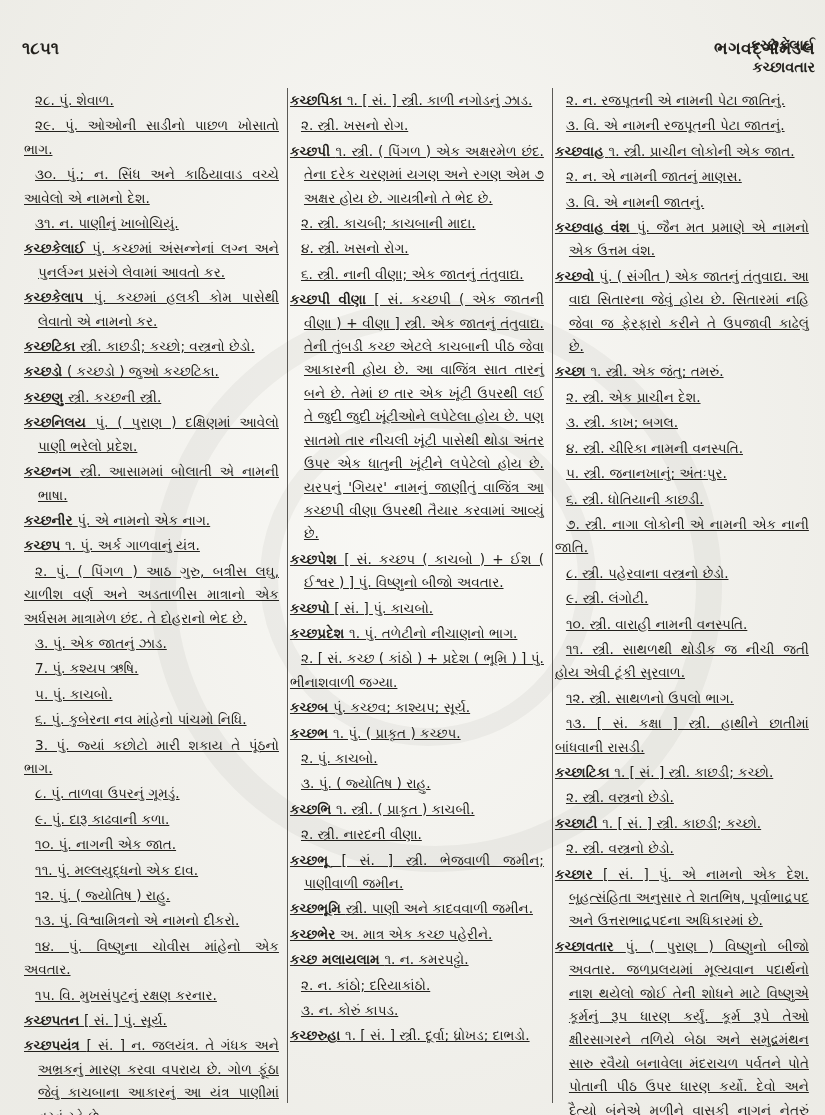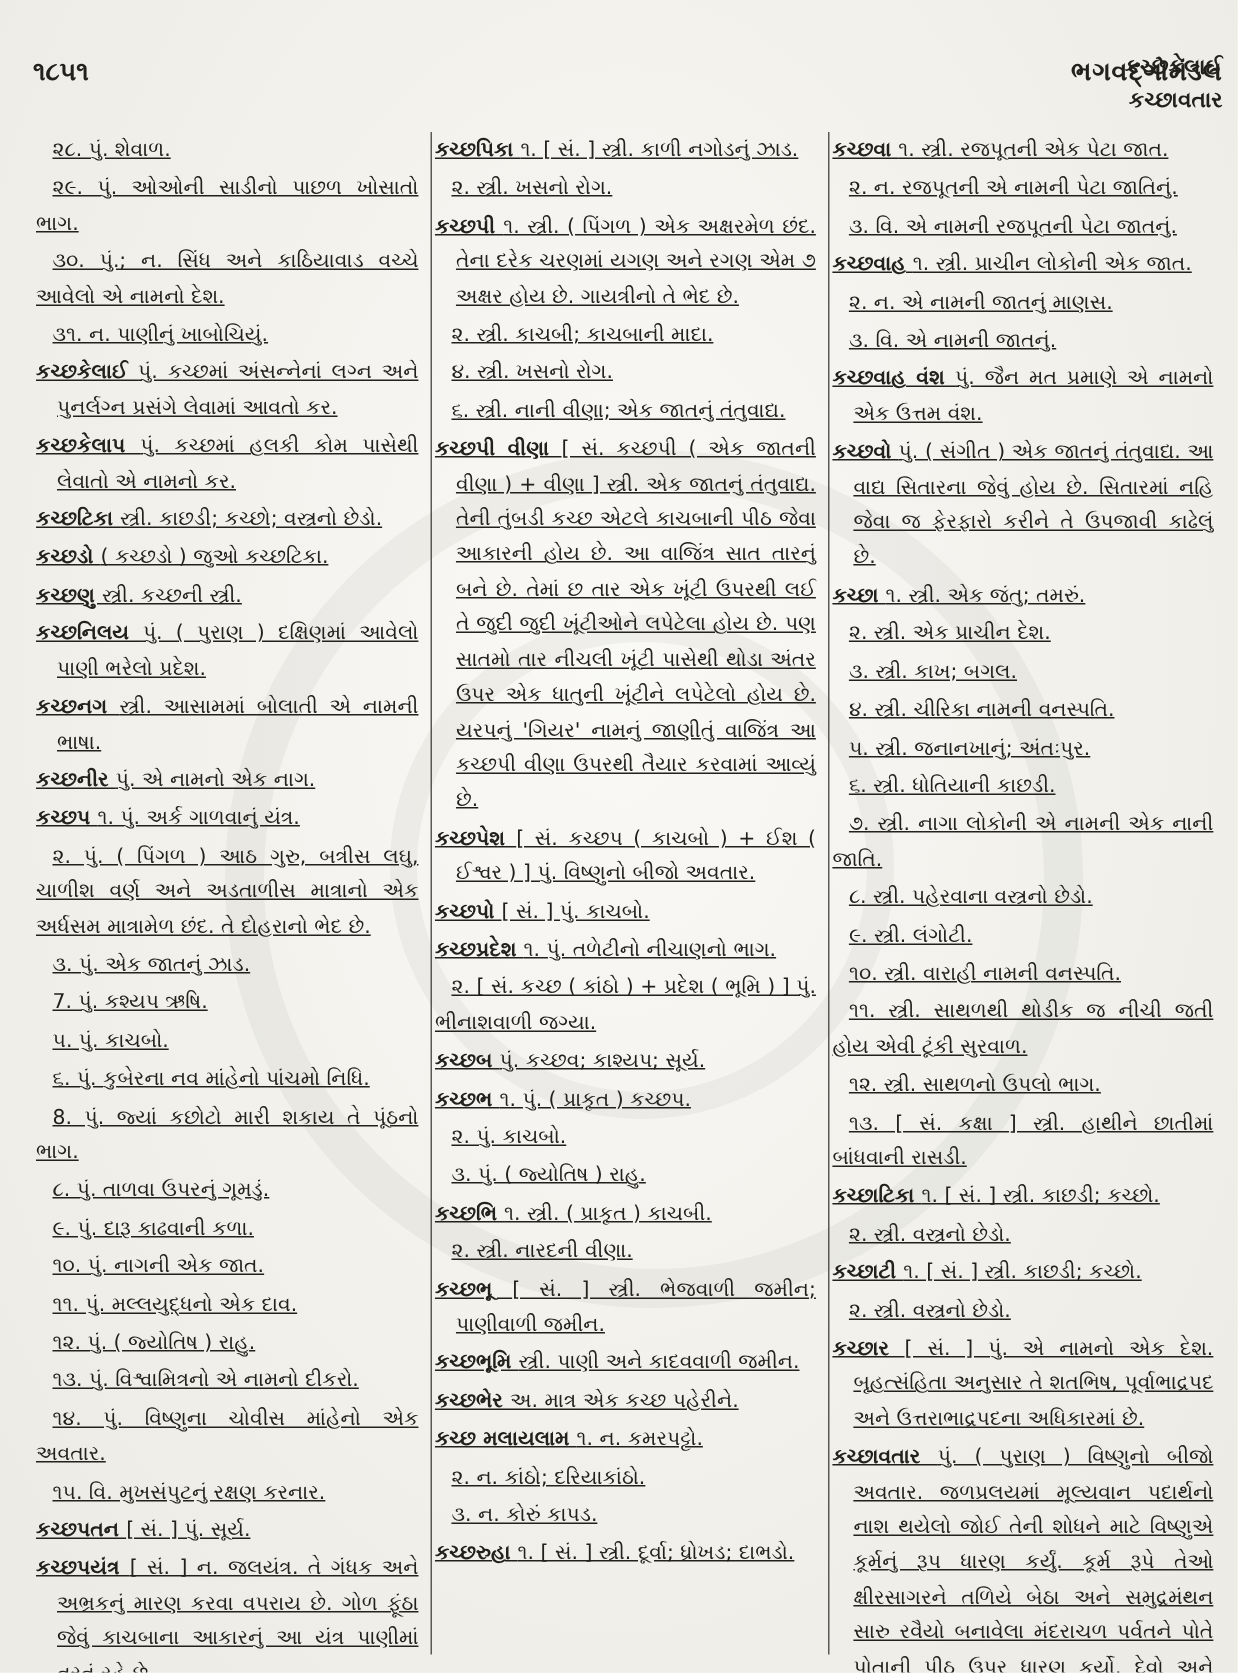--- a/index.html
+++ b/index.html
@@ -77,21 +77,21 @@
         <p class="entry head-entry"><b class="hw">કચ્છણુ </b>સ્ત્રી. કચ્છની સ્ત્રી.</p>
         <p class="entry head-entry"><b class="hw">કચ્છનિલય </b>પું. ( પુરાણ ) દક્ષિણમાં આવેલો પાણી ભરેલો પ્રદેશ.</p>
         <p class="entry head-entry"><b class="hw">કચ્છનગ </b>સ્ત્રી. આસામમાં બોલાતી એ નામની ભાષા.</p>
         <p class="entry head-entry"><b class="hw">કચ્છનીર </b>પું. એ નામનો એક નાગ.</p>
         <p class="entry head-entry"><b class="hw">કચ્છપ </b>૧. પું. અર્ક ગાળવાનું યંત્ર.</p>
         <p class="entry sub-entry">૨. પું. ( પિંગળ ) આઠ ગુરુ, બત્રીસ લઘુ, ચાળીશ વર્ણ અને અડતાળીસ માત્રાનો એક અર્ધસમ માત્રામેળ છંદ. તે દોહરાનો ભેદ છે.</p>
         <p class="entry sub-entry">૩. પું. એક જાતનું ઝાડ.</p>
         <p class="entry sub-entry">7. પું. કશ્યપ ઋષિ.</p>
         <p class="entry sub-entry">૫. પું. કાચબો.</p>
         <p class="entry sub-entry">૬. પું. કુબેરના નવ માંહેનો પાંચમો નિધિ.</p>
-        <p class="entry sub-entry">8. પું. જ્યાં કછોટો મારી શકાય તે પૂંઠનો ભાગ.</p>
+        <p class="entry sub-entry">3. પું. જ્યાં કછોટો મારી શકાય તે પૂંઠનો ભાગ.</p>
         <p class="entry sub-entry">૮. પું. તાળવા ઉપરનું ગૂમડું.</p>
         <p class="entry sub-entry">૯. પું. દારૂ કાઢવાની કળા.</p>
         <p class="entry sub-entry">૧૦. પું. નાગની એક જાત.</p>
         <p class="entry sub-entry">૧૧. પું. મલ્લયુદ્ધનો એક દાવ.</p>
         <p class="entry sub-entry">૧૨. પું. ( જ્યોતિષ ) રાહુ.</p>
         <p class="entry sub-entry">૧૩. પું. વિશ્વામિત્રનો એ નામનો દીકરો.</p>
         <p class="entry sub-entry">૧૪. પું. વિષ્ણુના ચોવીસ માંહેનો એક અવતાર.</p>
         <p class="entry sub-entry">૧૫. વિ. મુખસંપુટનું રક્ષણ કરનાર.</p>
         <p class="entry head-entry"><b class="hw">કચ્છપતન </b>[ સં. ] પું. સૂર્ય.</p>
         <p class="entry head-entry"><b class="hw">કચ્છપયંત્ર </b>[ સં. ] ન. જલયંત્ર. તે ગંધક અને અભ્રકનું મારણ કરવા વપરાય છે. ગોળ ફૂંઠા જેવું કાચબાના આકારનું આ યંત્ર પાણીમાં તરતું રહે છે.</p>
@@ -116,21 +116,20 @@
         <p class="entry sub-entry">૨. સ્ત્રી. નારદની વીણા.</p>
         <p class="entry head-entry"><b class="hw">કચ્છભૂ </b>[ સં. ] સ્ત્રી. ભેજવાળી જમીન; પાણીવાળી જમીન.</p>
         <p class="entry head-entry"><b class="hw">કચ્છભૂમિ </b>સ્ત્રી. પાણી અને કાદવવાળી જમીન.</p>
         <p class="entry head-entry"><b class="hw">કચ્છભેર </b>અ. માત્ર એક કચ્છ પહેરીને.</p>
         <p class="entry head-entry"><b class="hw">કચ્છ મલાયલામ </b>૧. ન. કમરપટ્ટો.</p>
         <p class="entry sub-entry">૨. ન. કાંઠો; દરિયાકાંઠો.</p>
         <p class="entry sub-entry">૩. ન. કોરું કાપડ.</p>
         <p class="entry head-entry"><b class="hw">કચ્છરુહા </b>૧. [ સં. ] સ્ત્રી. દૂર્વા; ધ્રોખડ; દાભડો.</p>
       </div>
     <div class="col">
-        <p class="entry head-entry"><b class="hw">કચ્છવા </b>૧. સ્ત્રી. રજપૂતની એક પેટા જાત.</p>
         <p class="entry sub-entry">૨. ન. રજપૂતની એ નામની પેટા જાતિનું.</p>
         <p class="entry sub-entry">૩. વિ. એ નામની રજપૂતની પેટા જાતનું.</p>
         <p class="entry head-entry"><b class="hw">કચ્છવાહ </b>૧. સ્ત્રી. પ્રાચીન લોકોની એક જાત.</p>
         <p class="entry sub-entry">૨. ન. એ નામની જાતનું માણસ.</p>
         <p class="entry sub-entry">૩. વિ. એ નામની જાતનું.</p>
         <p class="entry head-entry"><b class="hw">કચ્છવાહ વંશ </b>પું. જૈન મત પ્રમાણે એ નામનો એક ઉત્તમ વંશ.</p>
         <p class="entry head-entry"><b class="hw">કચ્છવો </b>પું. ( સંગીત ) એક જાતનું તંતુવાદ્ય. આ વાદ્ય સિતારના જેવું હોય છે. સિતારમાં નહિ જેવા જ ફેરફારો કરીને તે ઉપજાવી કાઢેલું છે.</p>
         <p class="entry head-entry"><b class="hw">કચ્છા </b>૧. સ્ત્રી. એક જંતુ; તમરું.</p>
         <p class="entry sub-entry">૨. સ્ત્રી. એક પ્રાચીન દેશ.</p>
         <p class="entry sub-entry">૩. સ્ત્રી. કાખ; બગલ.</p>

